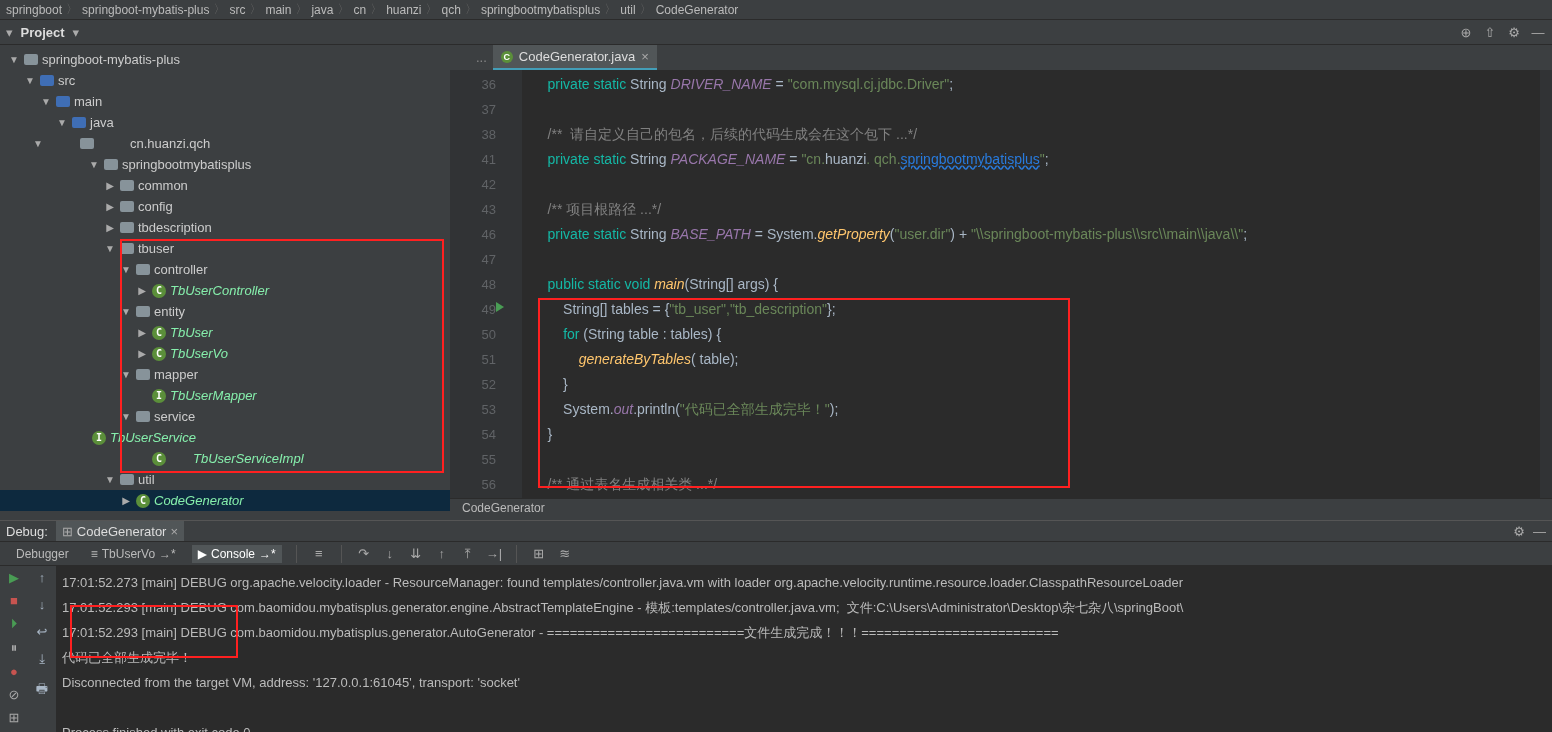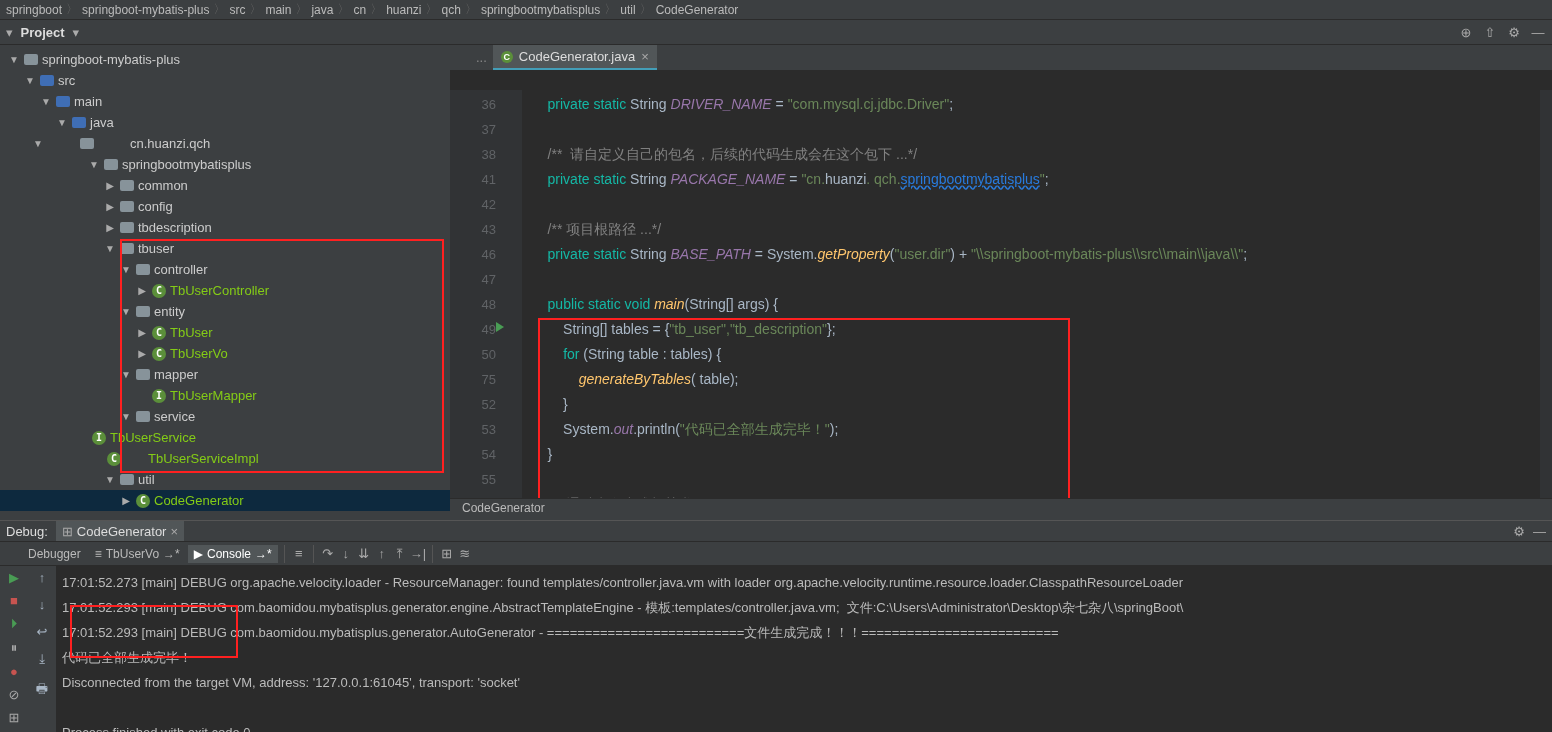--- a/index.html
+++ b/index.html
@@ -24,49 +24,49 @@
 .tree .arrow.d::before { content:"▼"; }
 .tree .ic { width:16px; height:16px; display:inline-flex; align-items:center; justify-content:center; margin:0 4px; font-size:11px; }
 .tree .ic.folder { background:#87939a; border-radius:2px; width:14px; height:11px; }
 .tree .ic.folder.src { background:#3f6eb5; }
 .tree .ic.pkg { background:#87939a; width:14px; height:11px; border-radius:2px; }
 .tree .ic.cls { background:#5b8f3a; border-radius:50%; width:14px; height:14px; color:#fff; font-weight:bold; font-family:monospace; font-size:10px; }
 .tree .ic.cls::before { content:"C"; }
 .tree .ic.ifc { background:#5b8f3a; border-radius:50%; width:14px; height:14px; color:#fff; font-weight:bold; font-family:monospace; font-size:10px; }
 .tree .ic.ifc::before { content:"I"; }
 .tree .label { color:#ccc; }
-.tree .label.lime { color:#84cc16; }
+.tree .label.lime { color:#86efac;font-style:italic; }
 .red-box { position:absolute; border:2px solid #ff2020; pointer-events:none; }
 
 .editor-wrap { flex:1; display:flex; flex-direction:column; background:#2b2b2b; position:relative; }
 .tabs { height:25px; background:#3c3f41; display:flex; align-items:center; padding-left:20px; }
 .tab { display:flex; align-items:center; gap:6px; padding:0 8px; height:25px; background:#515658; color:#ddd; border-bottom:2px solid #439eb8; }
 .tab .ic.cls { background:#5b8f3a; border-radius:50%; width:12px; height:12px; color:#fff; display:flex; align-items:center; justify-content:center; font-size:9px; font-weight:bold; }
 .tab .ic.cls::before { content:"C"; }
 .tab .close { color:#aaa; cursor:pointer; }
 .prev-tab { color:#888; padding:0 6px; }
 
-.editor-body { flex:1; display:flex; overflow:hidden; position:relative;margin-top:20px; }
+.editor-body { flex:1; display:flex; overflow:hidden; position:relative; }
 .gutter { width:72px; background:#313335; color:#606366; font-family:Consolas,monospace; font-size:13px; text-align:right; padding:2px 26px 0 0; line-height:25px; position:relative; }
 .gutter .run { position:absolute; left:46px; width:0; height:0; border-left:8px solid #499c54; border-top:5px solid transparent; border-bottom:5px solid transparent; }
 .code { flex:1; font-family:Consolas,"Courier New",monospace; font-size:14px; line-height:25px; padding:2px 0 0 10px; white-space:pre; color:#a9b7c6; position:relative; }
 .code .kw { color:#14b8a6; }
 .code .str { color:#6a8759; }
 .code .cm { color:#808080; }
 .code .fn { color:#ffc66d; font-style:italic; }
 .code .id { color:#9876aa; font-style:italic; }
 .code .tealref { color:#287bde; text-decoration:underline; text-decoration-style:wavy; }
 .code .pkgpart { color:#a9b7c6; }
 .stripe { width:12px; background:#313335; }
 .crumb-bar { height:22px; background:#3c3f41; color:#bbb; font-size:12px; padding:2px 12px; border-top:1px solid #2b2b2b; }
 
 .debug-head { height:22px; background:#3c3f41; display:flex; align-items:center; padding:0 6px; gap:8px; border-top:1px solid #555; border-bottom:1px solid #2b2b2b; }
 .debug-head .title { color:#ddd; }
 .debug-tab { display:flex; align-items:center; gap:4px; background:#515658; padding:0 6px; height:20px; color:#ddd; }
-.dtool { height:24px; background:#3c3f41; display:flex; align-items:center; padding:0 22px; gap:2px; border-bottom:1px solid #2b2b2b; }
+.dtool { height:24px; background:#3c3f41; display:flex; align-items:center; padding:0 10px; gap:10px; border-bottom:1px solid #2b2b2b; }
 .dtool .btn { padding:2px 6px; color:#bbb; cursor:pointer; display:flex; gap:4px; align-items:center; font-size:12px; }
 .dtool .btn.sel { background:#515658; color:#fff; }
 .dtool .sep { width:1px; height:18px; background:#555; margin:0 4px; }
 .dtool .ic { color:#aaa; width:16px; text-align:center; cursor:pointer; }
 .console-wrap { display:flex; height:166px; }
 .console-side { width:28px; background:#3c3f41; display:flex; flex-direction:column; align-items:center; padding-top:4px; gap:8px; }
 .console-side .ic { color:#aaa; width:16px; text-align:center; cursor:pointer; font-size:13px;}
 .console-side2 { width:28px; background:#3c3f41; display:flex; flex-direction:column; align-items:center; padding-top:4px; gap:12px; }
 .console { flex:1; font-family:Consolas,monospace; font-size:13px; line-height:25px; color:#bbb; padding:4px 6px; position:relative; overflow:hidden; white-space:pre; }
 </style>
@@ -199,21 +199,21 @@
         <div class="node" style="padding-left: 120px;">
           <span class="arrow d"></span>
           <span class="ic pkg"></span>
           <span class="label">service</span>
         </div>
         <div class="node" style="padding-left: 76px;">
           <span class="arrow "></span>
           <span class="ic ifc"></span>
           <span class="label lime">TbUserService</span>
         </div>
-        <div class="node" style="padding-left: 68px; gap: 23px;">
+        <div class="node" style="padding-left: 113px; gap: 23px;">
           <span class="arrow "></span>
           <span class="ic cls"></span>
           <span class="label lime">TbUserServiceImpl</span>
         </div>
         <div class="node" style="padding-left: 104px;">
           <span class="arrow d"></span>
           <span class="ic pkg"></span>
           <span class="label">util</span>
         </div>
         <div class="node sel" style="padding-left: 120px;">
@@ -240,21 +240,21 @@
           <div></div>
           <div>38</div>
           <div>41</div>
           <div>42</div>
           <div>43</div>
           <div>46</div>
           <div>47</div>
           <div>48</div>
           <div>49</div>
           <div>50</div>
-          <div>75</div>
+          <div>51</div>
           <div>52</div>
           <div>53</div>
           <div>54</div>
           <div>55</div>
           <div>56</div>
           <div>59</div>
           <div class="run" style="top: 232px;"></div>
         </div>
       <div class="code" id="code"><div><span class="kw">    private static</span> String <span class="id">DRIVER_NAME</span> = <span class="str">"com.mysql.cj.jdbc.Driver"</span>;</div><div>&nbsp;</div><div><span class="cm">    /**  请自定义自己的包名，后续的代码生成会在这个包下 ...*/</span></div><div><span class="kw">    private static</span> String <span class="id">PACKAGE_NAME</span> = <span class="str">"cn.</span><span class="pkgpart">huanzi</span><span class="str">. qch.</span><span class="tealref">springbootmybatisplus</span><span class="str">"</span>;</div><div>&nbsp;</div><div><span class="cm">    /** 项目根路径 ...*/</span></div><div><span class="kw">    private static</span> String <span class="id">BASE_PATH</span> = System.<span class="fn">getProperty</span>(<span class="str">"user.dir"</span>) + <span class="str">"\\springboot-mybatis-plus\\src\\main\\java\\"</span>;</div><div>&nbsp;</div><div><span class="kw">    public static void</span> <span class="fn">main</span>(String[] args) {</div><div>        String[] tables = {<span class="str">"tb_user","tb_description"</span>};</div><div>        <span class="kw">for</span> (String table : tables) {</div><div>            <span class="fn">generateByTables</span>( table);</div><div>        }</div><div>        System.<span class="id">out</span>.println(<span class="str">"代码已全部生成完毕！"</span>);</div><div>    }</div><div>&nbsp;</div><div><span class="cm">    /** 通过表名生成相关类 ...*/</span></div><div> (String tableNames) { (tableNames); }</div></div>
       <div class="stripe"></div>

